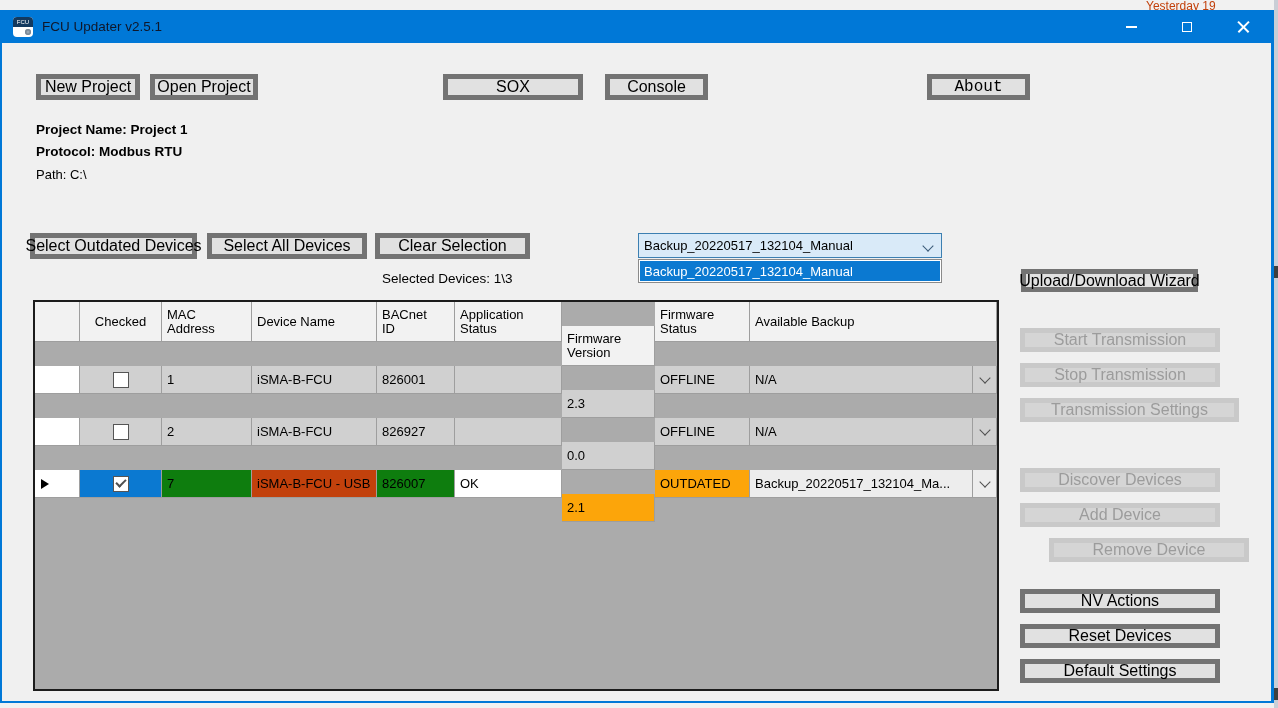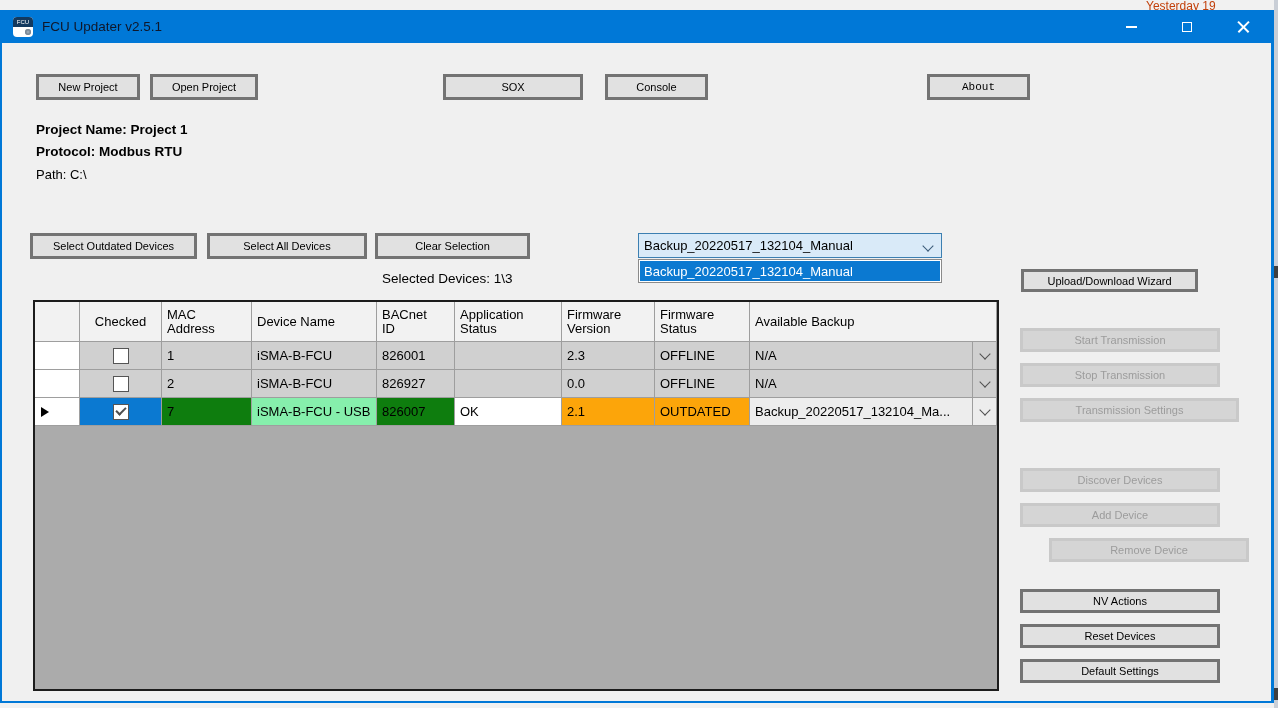--- a/index.html
+++ b/index.html
@@ -27,21 +27,21 @@
   .wc{width:56px;height:33px;display:flex;align-items:center;justify-content:center;}
   .g-min{width:11px;height:2px;background:#FFF;}
   .g-max{width:10px;height:10px;border:1.2px solid #FFF;box-sizing:border-box;}
   .g-close{position:relative;width:13px;height:13px;}
   .g-close::before,.g-close::after{content:"";position:absolute;left:-1px;top:5.5px;width:15px;height:1.5px;background:#FFF;}
   .g-close::before{transform:rotate(45deg);}
   .g-close::after{transform:rotate(-45deg);}
 
   
   .btn{position:absolute;display:flex;align-items:center;justify-content:center;background:#E1E1E1;
-       border:3px solid #737373;font-size:11px;color:#000;box-sizing:border-box;cursor:default;white-space:nowrap;}
+       border:5px solid #737373;font-size:16px;color:#000;box-sizing:border-box;cursor:default;white-space:nowrap;}
   .btn.disabled{background:#D5D5D5;border-color:#C9C9C9;color:#9C9C9C;}
 
   
   .ptext{position:absolute;left:36px;font-size:13.5px;white-space:nowrap;}
   .b{font-weight:bold;}
   .sel-count{position:absolute;left:382px;top:271px;font-size:13.5px;}
 
   
   .combo{position:absolute;left:638px;top:233px;width:304px;height:25px;background:#D9EAF8;
          border:1px solid #3C7FB1;box-sizing:border-box;display:flex;align-items:center;
@@ -59,21 +59,21 @@
   .cell{box-sizing:border-box;border-right:1px solid #9E9E9E;border-bottom:1px solid #9E9E9E;
         font-size:13px;display:flex;align-items:center;padding:0 5px;overflow:hidden;white-space:nowrap;}
   .hcell{background:#F2F2F2;height:40px;line-height:14px;white-space:normal;}
   .dcell{background:#D0D0D0;height:28px;}
   .c0{width:45px;padding:0;justify-content:flex-start;}
   .c1{width:82px;justify-content:center;}
   .c2{width:90px;}
   .c3{width:125px;}
   .c4{width:78px;}
   .c5{width:107px;}
-  .c6{width:93px;}
+  .c6{width:93px;margin-top:24px;}
   .c7{width:95px;}
   .c8{width:247px;padding:0;}
   .dcell.c0{background:#FFF;}
   .hspan{display:block;}
   .bg-white{background:#FFF !important;}
   .bk-wrap{display:flex;width:100%;height:100%;align-items:center;}
   .bk-text{flex:1;padding:0 5px;overflow:hidden;white-space:nowrap;}
   .bk-arrow{width:24px;height:100%;border-left:1px solid #9E9E9E;display:flex;align-items:center;justify-content:center;box-sizing:border-box;}
   .chev{width:7px;height:7px;border-right:1.6px solid #505050;border-bottom:1.6px solid #505050;
         transform:rotate(45deg);margin-top:-3px;}
@@ -217,21 +217,21 @@
     </div>
 
     <div class="trow">
       <div class="cell dcell c0">
           <div class="ptr"></div>
         </div>
       <div class="cell dcell c1" style="background: rgb(11, 121, 209);">
           <div class="cb checked"></div>
         </div>
       <div class="cell dcell c2" style="background: rgb(14, 125, 14);">7</div>
-      <div class="cell dcell c3" style="background: #86efac;">iSMA-B-FCU - USB</div>
+      <div class="cell dcell c3" style="background: #c2410c;">iSMA-B-FCU - USB</div>
       <div class="cell dcell c4" style="background: rgb(14, 125, 14);">826007</div>
       <div class="cell dcell c5 bg-white">OK</div>
       <div class="cell dcell c6" style="background: rgb(252, 165, 10);">2.1</div>
       <div class="cell dcell c7" style="background: rgb(252, 165, 10);">OUTDATED</div>
       <div class="cell dcell c8" style="background:#EDEDED;">
         <div class="bk-wrap">
             <div class="bk-text">Backup_20220517_132104_Ma...</div>
         <div class="bk-arrow" style="background:#EDEDED;">
               <div class="chev"></div>
             </div>

